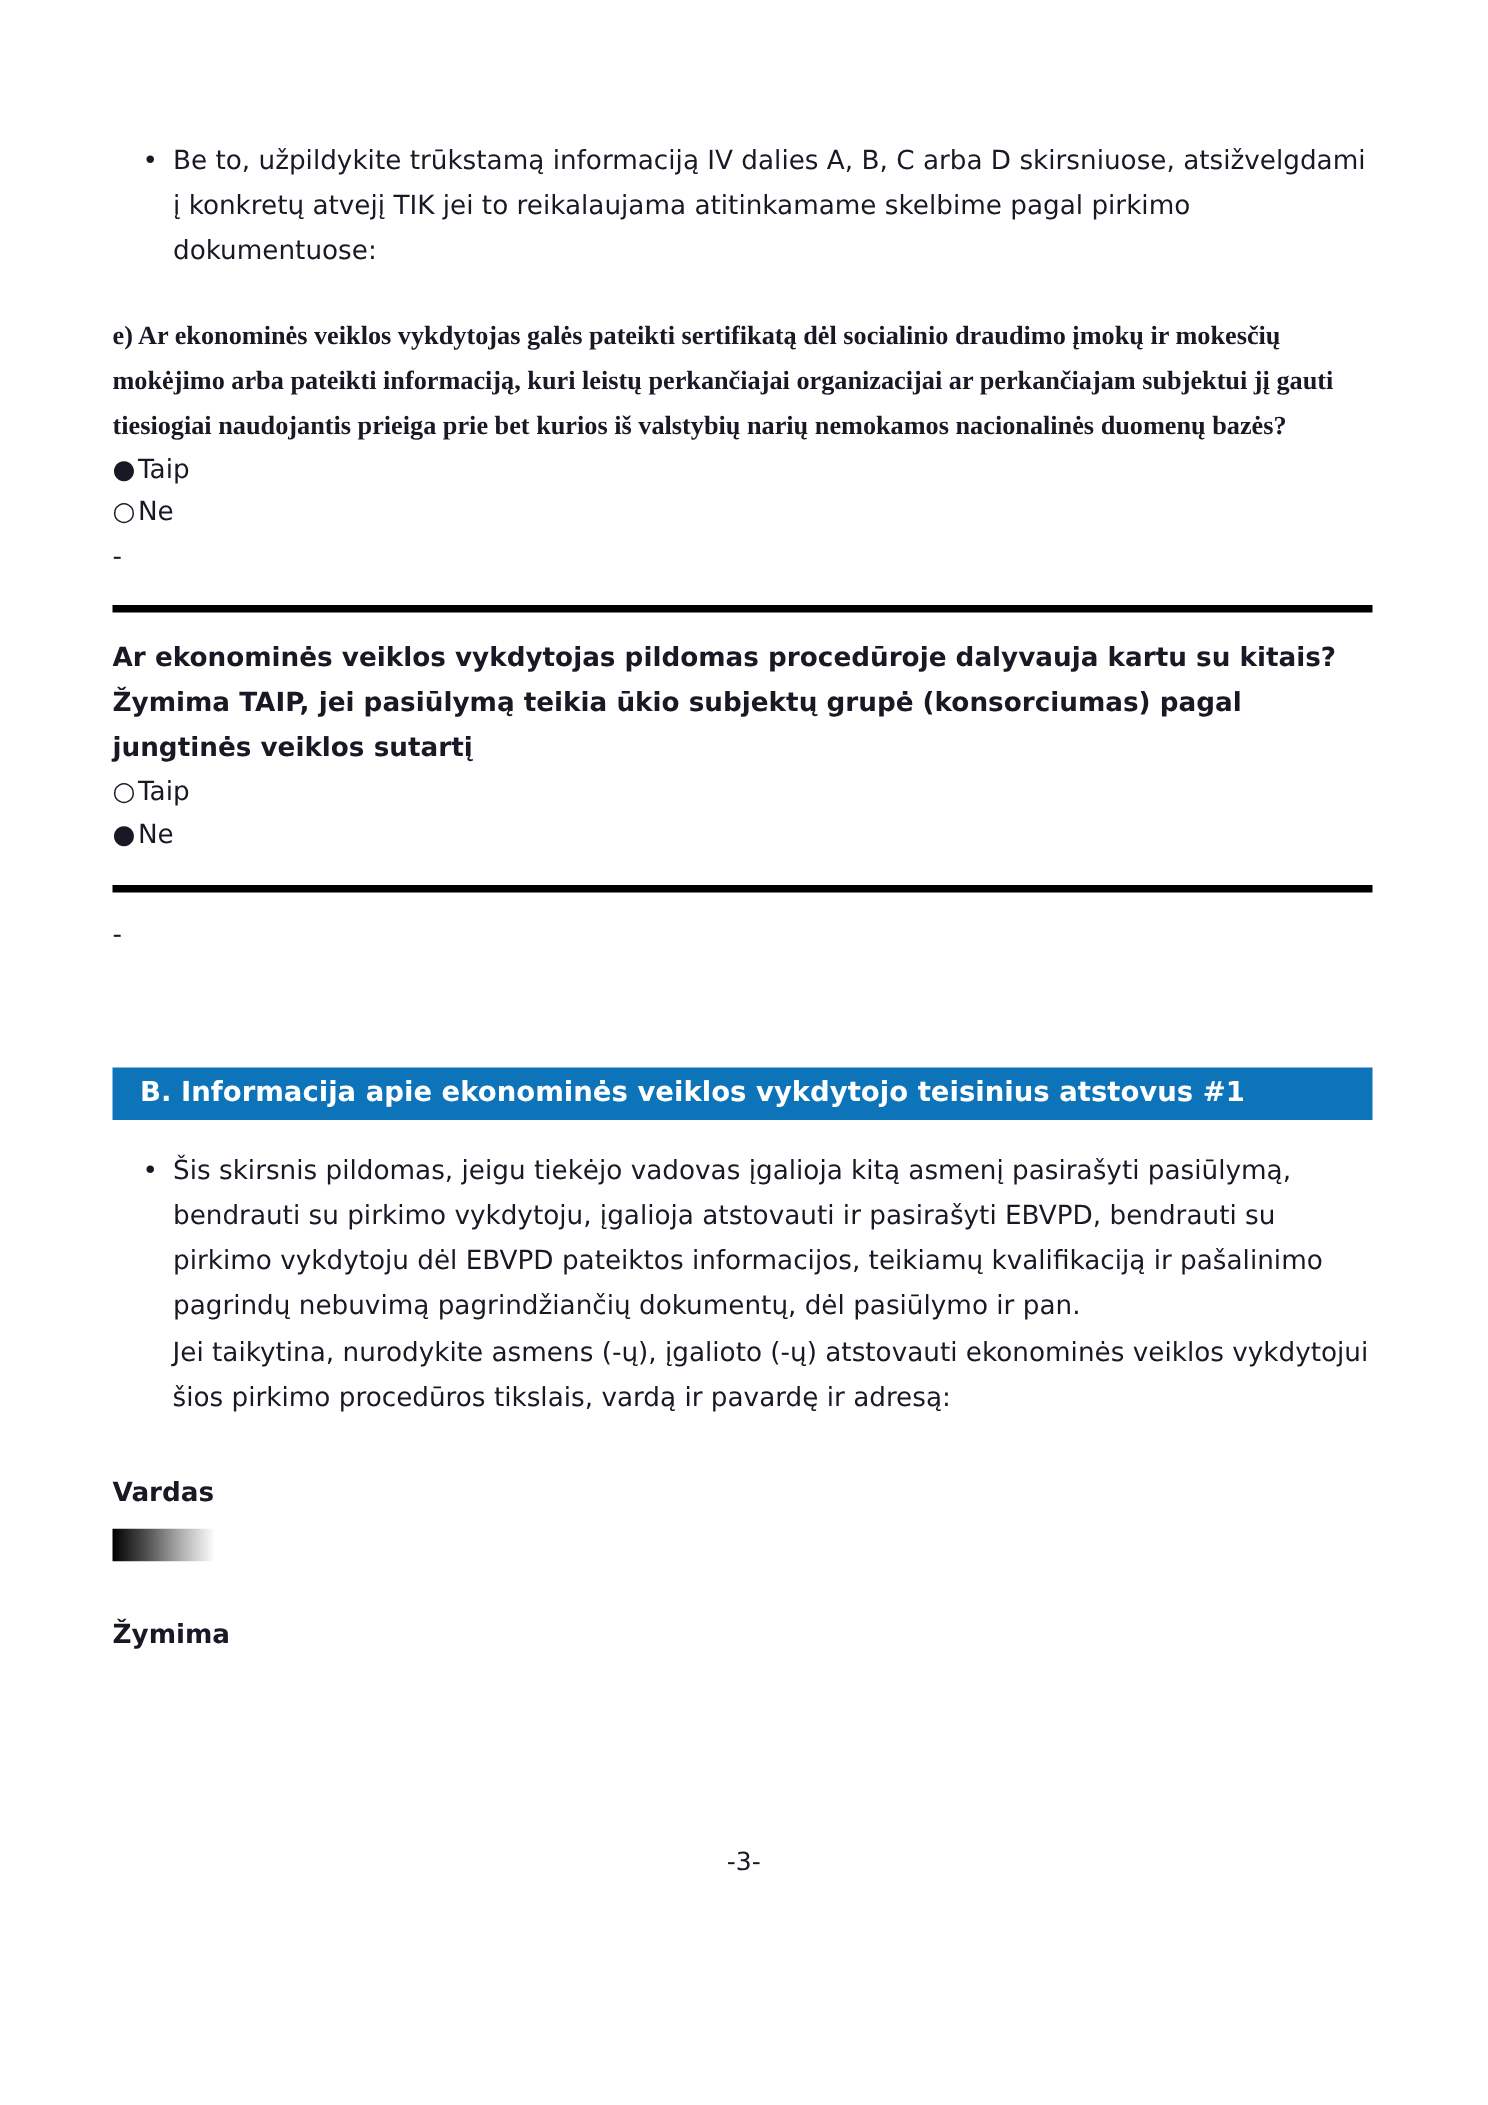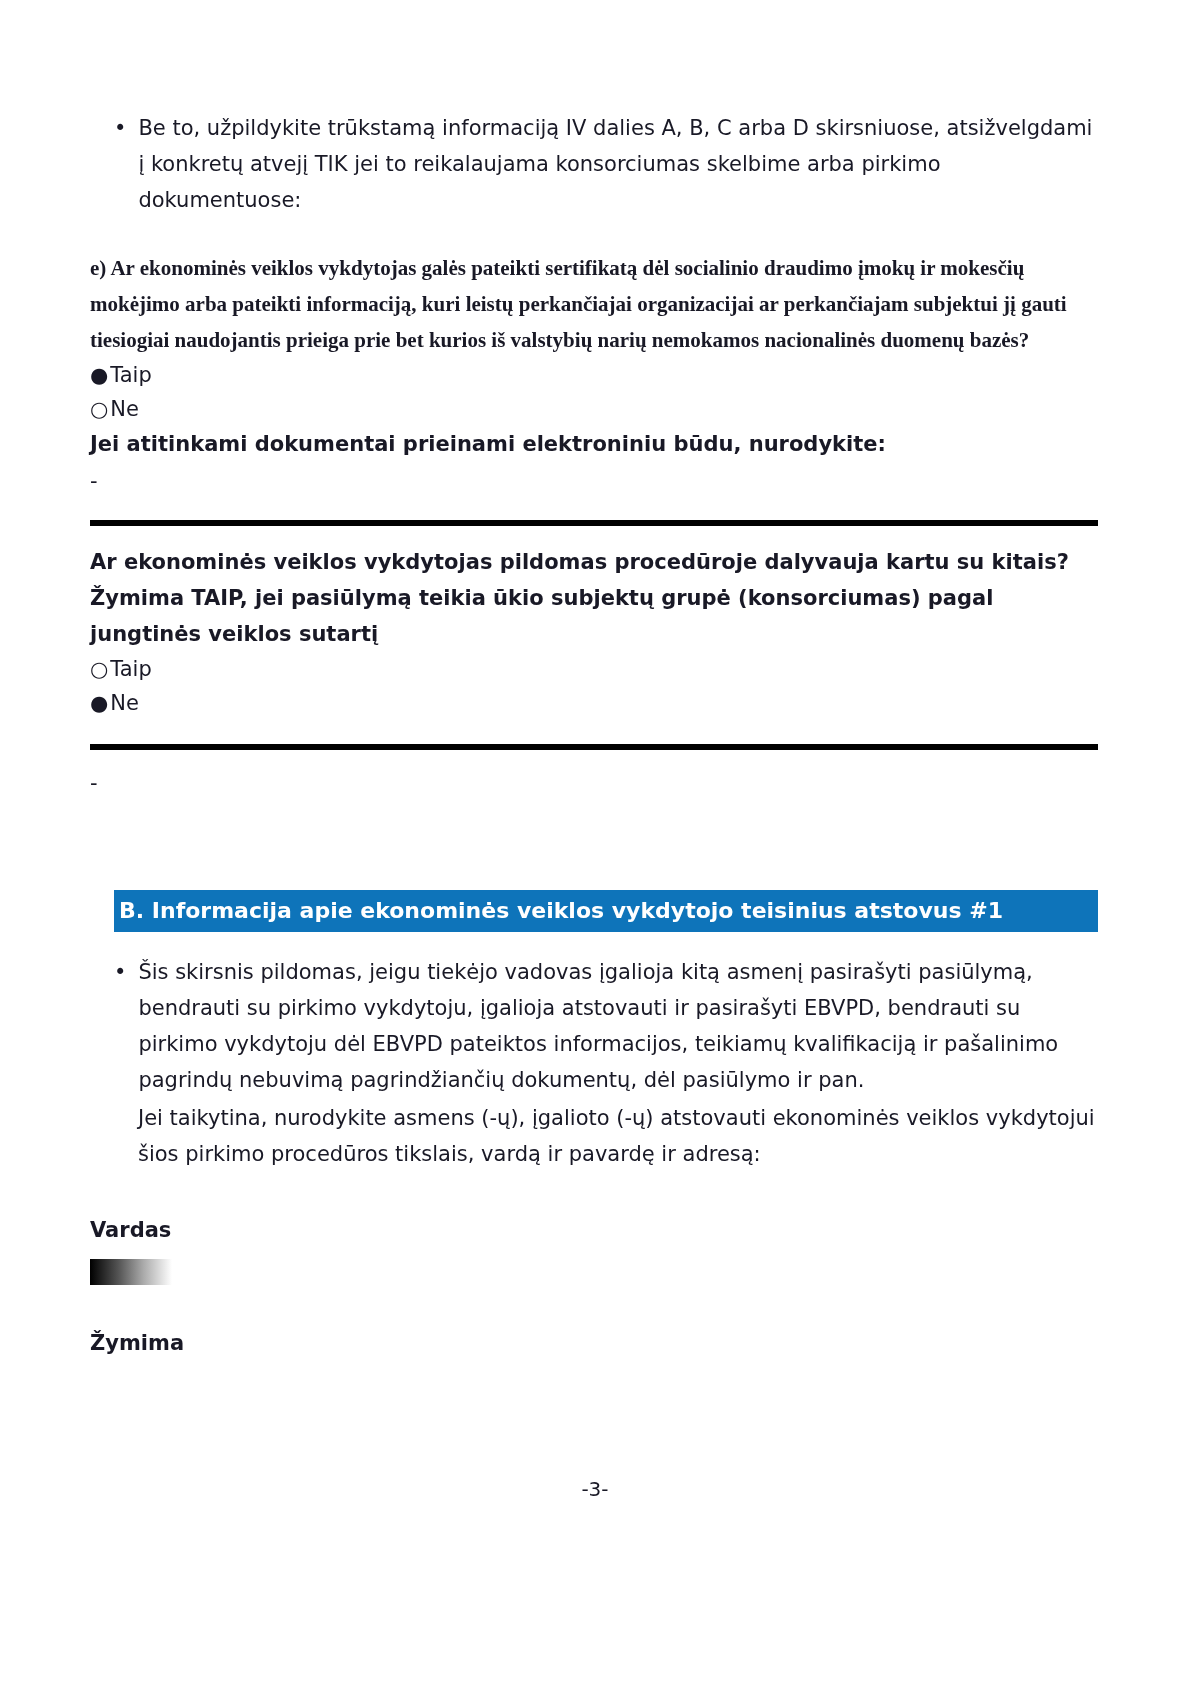--- a/index.html
+++ b/index.html
@@ -49,24 +49,23 @@
     height:6px;
     background:#000000;
     margin:24px 0 18px 0;
   }
   .section-header{
     background:#0e74ba;
     color:#ffffff;
     font-weight:bold;
     font-size:22px;
     line-height:28px;
-    padding:7px 5px;
+    padding:7px 22px;
     margin-top:92px;
     margin-bottom:22px;
-    margin-left:24px;
   }
   .note-indented{
     margin-left:48px;
     margin-top:2px;
   }
   .field-label{
     font-weight:bold;
     margin-top:43px;
     line-height:30px;
   }
@@ -85,33 +84,32 @@
     line-height:26px;
   }
 </style>
 </head>
 <body>
 
 <div class="page">
 
   <div class="bullet-row intro">
     <span class="bullet-glyph">•</span>
-    <p>Be to, užpildykite trūkstamą informaciją IV dalies A, B, C arba D skirsniuose, atsižvelgdami į konkretų atvejį TIK jei to reikalaujama konsorciumas skelbime arba pirkimo dokumentuose:</p>
+    <p>Be to, užpildykite trūkstamą informaciją IV dalies A, B, C arba D skirsniuose, atsižvelgdami į konkretų atvejį TIK jei to reikalaujama atitinkamame skelbime pagal pirkimo dokumentuose:</p>
   </div>
 
   <p class="bold question">e) Ar ekonominės veiklos vykdytojas galės pateikti sertifikatą dėl socialinio draudimo įmokų ir mokesčių mokėjimo arba pateikti informaciją, kuri leistų perkančiajai organizacijai ar perkančiajam subjektui jį gauti tiesiogiai naudojantis prieiga prie bet kurios iš valstybių narių nemokamos nacionalinės duomenų bazės?</p>
   <div class="radio-row">
     <span class="radio-glyph">●</span>
     <span>Taip</span>
   </div>
   <div class="radio-row">
     <span class="radio-glyph">○</span>
     <span>Ne</span>
   </div>
-  <p class="bold">Jei atitinkami dokumentai prieinami elektroniniu būdu, nurodykite:</p>
   <p class="answer-dash">-</p>
 
   <div class="divider"></div>
 
   <p class="bold">Ar ekonominės veiklos vykdytojas pildomas procedūroje dalyvauja kartu su kitais? Žymima TAIP, jei pasiūlymą teikia ūkio subjektų grupė (konsorciumas) pagal jungtinės veiklos sutartį</p>
   <div class="radio-row">
     <span class="radio-glyph">○</span>
     <span>Taip</span>
   </div>
   <div class="radio-row">

